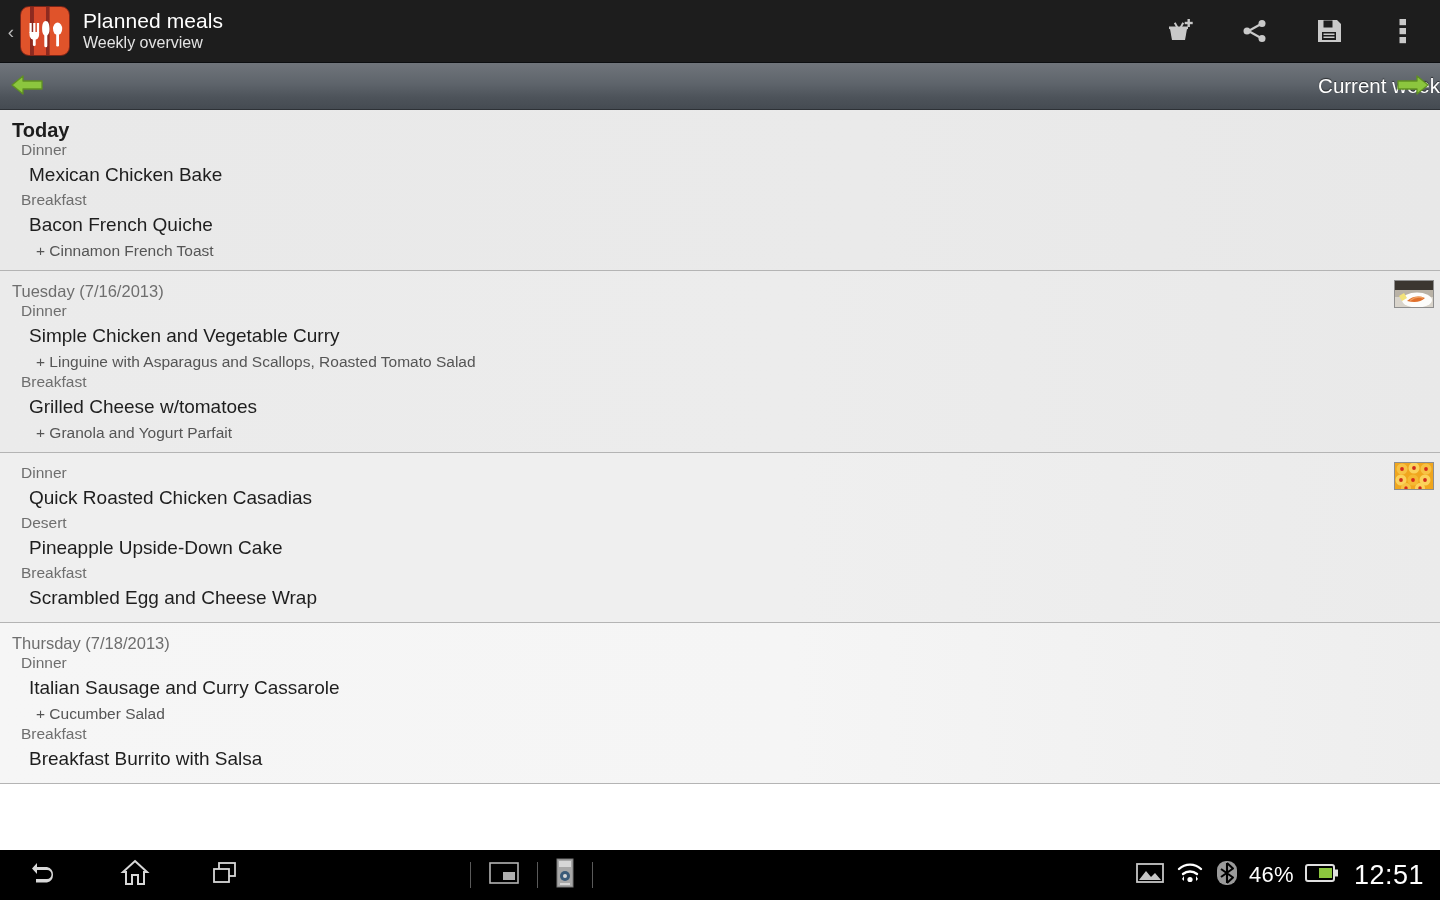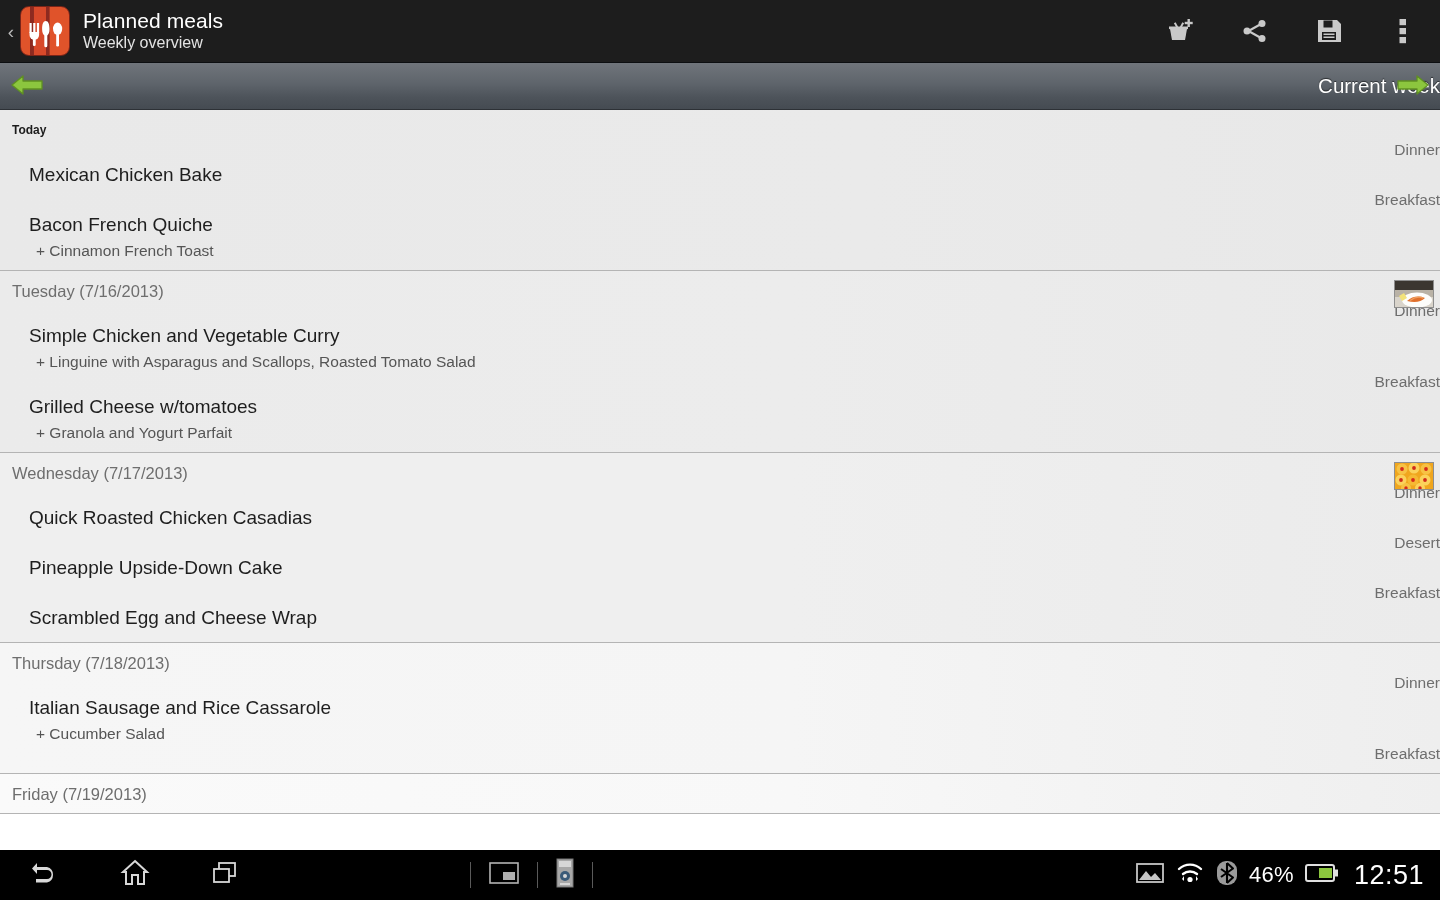--- a/index.html
+++ b/index.html
@@ -64,23 +64,23 @@
   }
   .day.t0 { background:linear-gradient(90deg,#e9e9e9 0%,#eaeaea 60%,#e8e8e8 100%); }
   .day.t1 { background:linear-gradient(90deg,#ebebeb 0%,#ececec 55%,#e9e9e9 100%); }
   .day.t2 { background:linear-gradient(90deg,#efefef 0%,#efefef 55%,#ebebeb 100%); }
   .day.t3 { background:linear-gradient(90deg,#f6f6f6 0%,#f5f5f5 55%,#eeeeee 100%); }
   .day.t4 { background:linear-gradient(90deg,#fafafa 0%,#f8f8f8 55%,#efefef 100%); }
 
   .dayhead {
     font-size:16.5px; color:#6e6e6e; padding-left:12px; line-height:20px;
   }
-  .dayhead.today { color:#1c1c1c; font-weight:bold; font-size:12px; }
+  .dayhead.today { color:#1c1c1c; font-weight:bold; font-size:20px; }
   .mealtype {
-    font-size:15.5px; color:#6e6e6e; padding-left:21px; line-height:20px;text-align:right;
+    font-size:15.5px; color:#6e6e6e; padding-left:21px; line-height:20px;
   }
   .dish {
     font-size:19px; color:#1e1e1e; padding-left:29px; line-height:30px;
     font-weight:400; white-space:nowrap;
   }
   .sides {
     font-size:15.5px; color:#555555; padding-left:36px; line-height:21px;
     white-space:nowrap;
   }
   .thumb {
@@ -232,21 +232,20 @@
             <rect width="40" height="9" fill="#3b3630"></rect>
             <rect y="9" width="40" height="7" fill="#b9b2a6"></rect>
             <ellipse cx="22" cy="19" rx="15" ry="7.5" fill="#fdfdfb"></ellipse>
             <path d="M12 20 q8 -7 18 -3 q-6 6 -18 3 z" fill="#e0702c"></path>
             <path d="M15 19.5 q7 -5 13 -2.5" stroke="#f0a060" stroke-width="1.4" fill="none"></path>
             <path d="M4 15 l5 -3 l3 5 l-5 3 z" fill="#f2e27a"></path>
           </svg>
         </div>
       </div>
       <div class="day t2">
-        <div class="dayhead">Wednesday (7/17/2013)</div>
         <div class="mealtype">Dinner</div>
         <div class="dish">Quick Roasted Chicken Casadias</div>
         <div class="mealtype">Desert</div>
         <div class="dish">Pineapple Upside-Down Cake</div>
         <div class="mealtype">Breakfast</div>
         <div class="dish">Scrambled Egg and Cheese Wrap</div>
         <div class="thumb">
           <svg width="40" height="28" viewBox="0 0 40 28">
             <rect width="40" height="28" fill="#f0a61e"></rect>
             <g>
@@ -266,26 +265,24 @@
               <circle cx="11" cy="25" r="1.7" fill="#d62b1a"></circle>
               <circle cx="25" cy="25" r="5" fill="#fbd25c"></circle>
               <circle cx="25" cy="25" r="1.7" fill="#cf2a19"></circle>
             </g>
           </svg>
         </div>
       </div>
       <div class="day t3">
         <div class="dayhead">Thursday (7/18/2013)</div>
         <div class="mealtype">Dinner</div>
-        <div class="dish">Italian Sausage and Rice Cassarole</div>
+        <div class="dish">Italian Sausage and Curry Cassarole</div>
         <div class="sides">+ Cucumber Salad</div>
         <div class="mealtype">Breakfast</div>
-      </div>
-      <div class="day t4">
-        <div class="dayhead">Friday (7/19/2013)</div>
+        <div class="dish">Breakfast Burrito with Salsa</div>
       </div>
     </div>
 
   <div class="navbar">
     <div class="nav-btn">
       <span>
         <svg width="30" height="26" viewBox="0 0 30 26">
           <path d="M7 7 L7 3 L2 8.5 L7 14 L7 10 L17 10 a4.5 4.5 0 0 1 0 9 L6 19 L6 22.5 L17 22.5 a8 8 0 0 0 0 -15.5 Z" fill="#d8d8d8"></path>
         </svg>
       </span>

